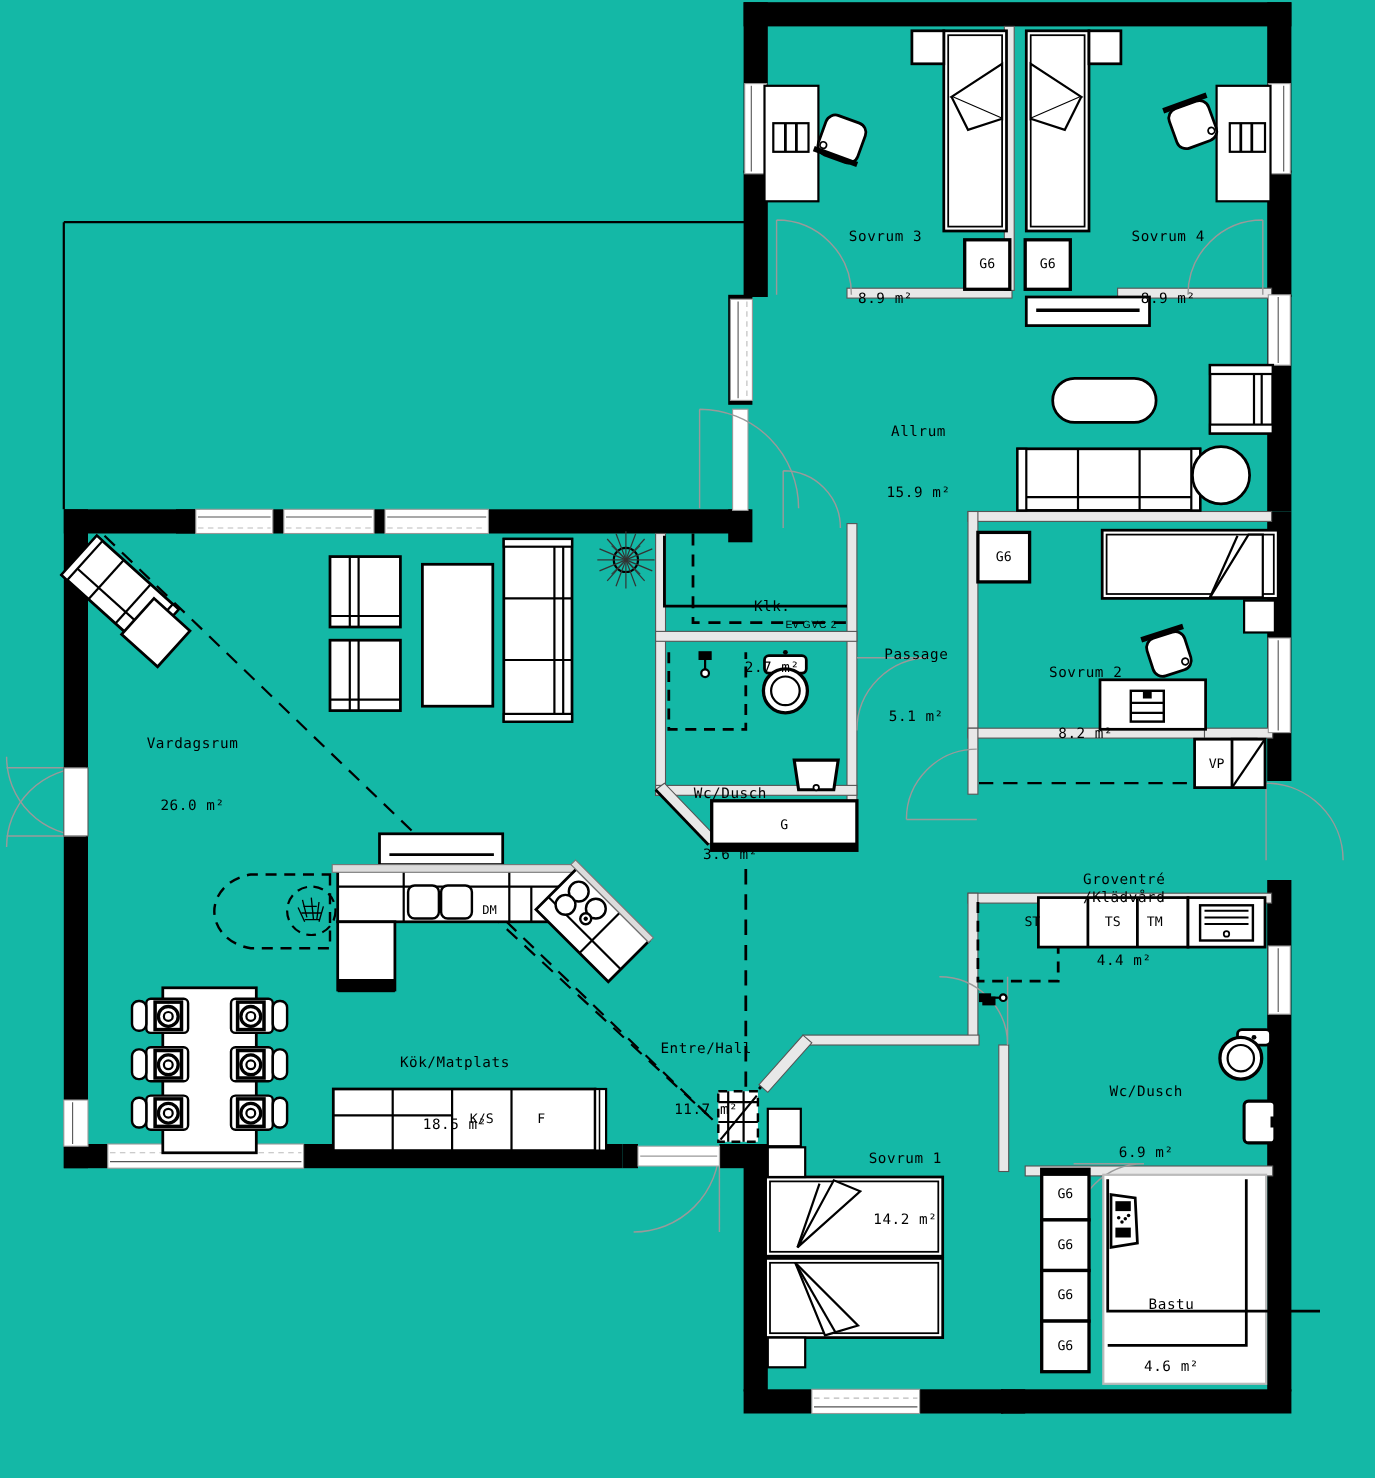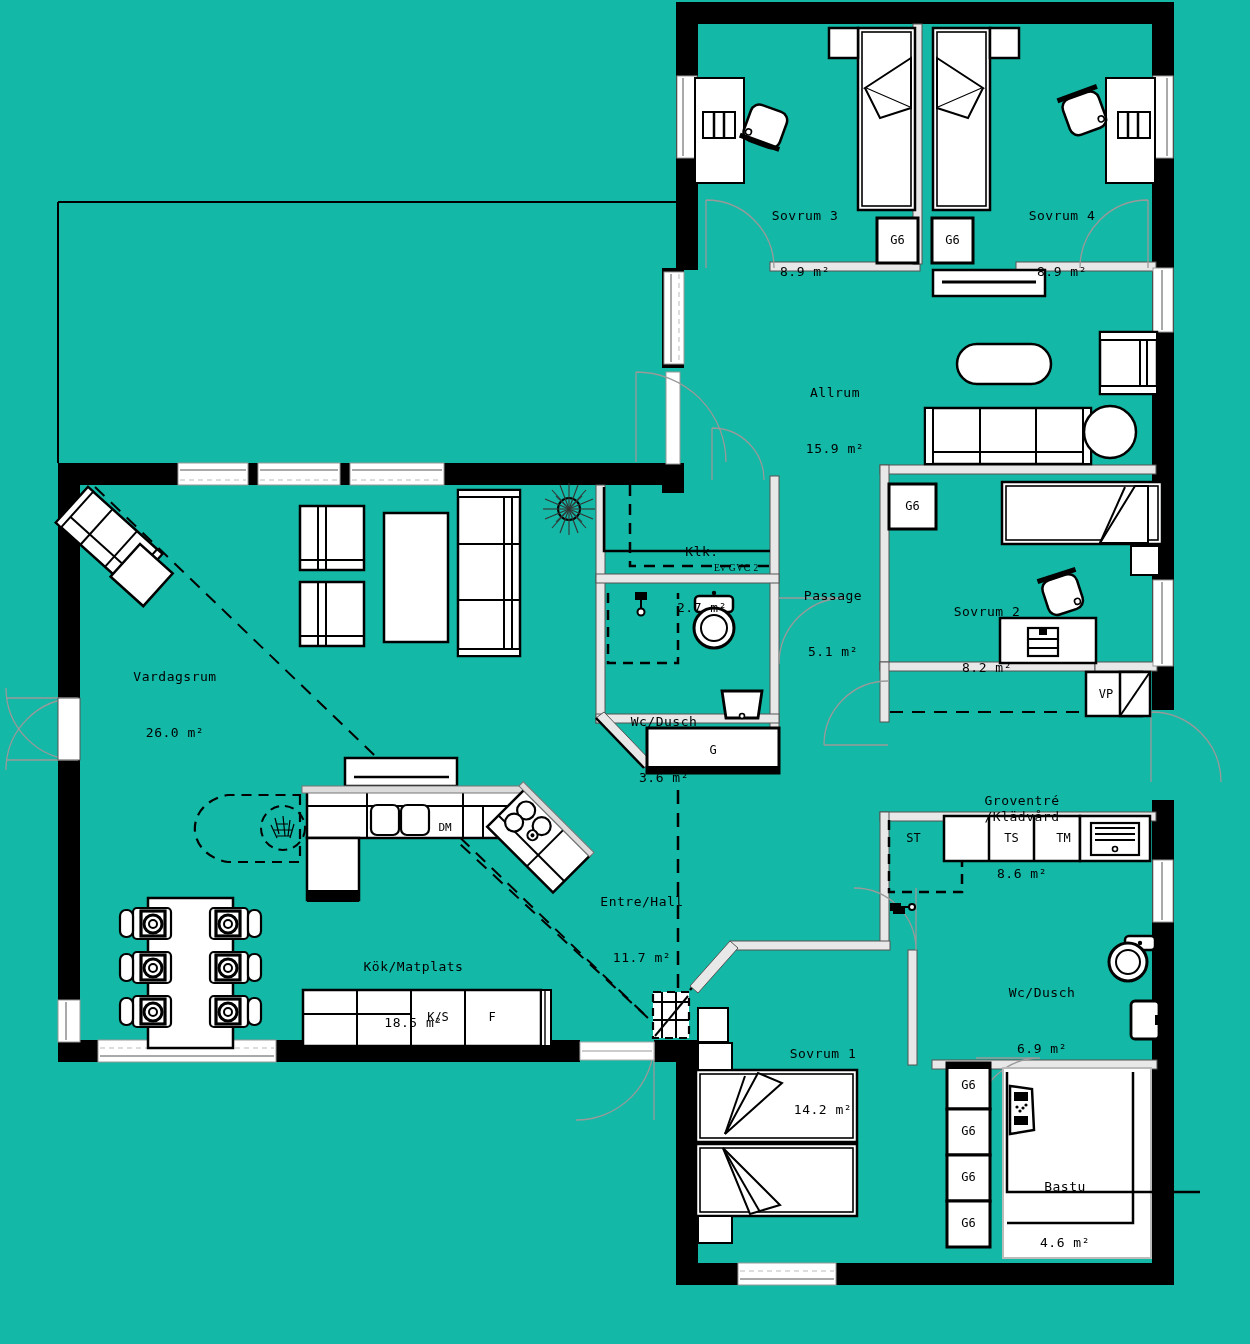--- a/index.html
+++ b/index.html
@@ -6,21 +6,21 @@
   body{font-family:"DejaVu Sans Mono","Liberation Mono",monospace;}
   #plan{position:relative;width:1250px;height:1344px;background:#14b8a6;overflow:hidden;}
   #plan svg{position:absolute;left:0;top:0;}
   .lbl{position:absolute;text-align:center;color:#000;line-height:1.25;white-space:pre;
        font-family:"DejaVu Sans Mono","Liberation Mono",monospace;letter-spacing:.5px;}
   .lbl .nm{display:block;font-size:13px;}
   .lbl .ar{display:block;font-size:13px;}
   .tag{position:absolute;text-align:center;font-size:12px;color:#000;
        font-family:"DejaVu Sans Mono","Liberation Mono",monospace;}
   .tiny{position:absolute;font-size:9.5px;color:#000;letter-spacing:.6px;
-       font-family:Liberation Serif, serif;}
+       font-family:Liberation Sans, sans-serif;}
 </style>
 </head>
 <body>
 
 <div id="plan">
 
 <svg width="1250" height="1344" viewBox="0 0 1250 1344">
   <defs>
     <g id="bedarrow"></g>
   </defs>
@@ -592,23 +592,23 @@
   <span class="nm">Wc/Dusch</span>
   <span class="ar">3.6 m²</span>
 </div>
 <div class="lbl" style="left:105px;top:629px;width:140px;">
   <span class="nm">Vardagsrum</span>
   <span class="ar">26.0 m²</span>
 </div>
 <div class="lbl" style="left:952px;top:753px;width:140px;">
   <span class="nm">Groventré
 /Klädvård</span>
-  <span class="ar">8.6 m²</span>
-</div>
-<div class="lbl" style="left:577px;top:854px;width:130px;">
+  <span class="ar">4.4 m²</span>
+</div>
+<div class="lbl" style="left:577px;top:906px;width:130px;">
   <span class="nm">Entre/Hall</span>
   <span class="ar">11.7 m²</span>
 </div>
 <div class="lbl" style="left:341px;top:919px;width:145px;">
   <span class="nm">Kök/Matplats</span>
   <span class="ar">18.5 m²</span>
 </div>
 <div class="lbl" style="left:982px;top:945px;width:120px;">
   <span class="nm">Wc/Dusch</span>
   <span class="ar">6.9 m²</span>
@@ -619,23 +619,23 @@
 </div>
 <div class="lbl" style="left:1005px;top:1139px;width:120px;">
   <span class="nm">Bastu</span>
   <span class="ar">4.6 m²</span>
 </div>
 
 <div class="tag" style="left:877px;top:233px;width:41px;">G6</div>
 <div class="tag" style="left:932px;top:233px;width:41px;">G6</div>
 <div class="tag" style="left:889px;top:499px;width:47px;">G6</div>
 <div class="tag" style="left:1086px;top:687px;width:40px;text-align:center;">VP</div>
-<div class="tag" style="left:891px;top:831px;width:45px;">ST</div>
+<div class="tag" style="left:916px;top:831px;width:45px;">ST</div>
 <div class="tag" style="left:989px;top:831px;width:45px;">TS</div>
-<div class="tag" style="left:1034px;top:831px;width:59px;">TM</div>
+<div class="tag" style="left:998px;top:831px;width:59px;text-align:right;">TM</div>
 <div class="tag" style="left:647px;top:743px;width:132px;">G</div>
 <div class="tag" style="left:425px;top:821px;width:40px;font-size:11px;">DM</div>
 <div class="tag" style="left:411px;top:1010px;width:54px;">K/S</div>
 <div class="tag" style="left:465px;top:1010px;width:54px;">F</div>
 <div class="tag" style="left:947px;top:1078px;width:43px;">G6</div>
 <div class="tag" style="left:947px;top:1124px;width:43px;">G6</div>
 <div class="tag" style="left:947px;top:1170px;width:43px;">G6</div>
 <div class="tag" style="left:947px;top:1216px;width:43px;">G6</div>
 
 <div class="tiny" style="left:714px;top:563px;">Ev GVC 2</div>

